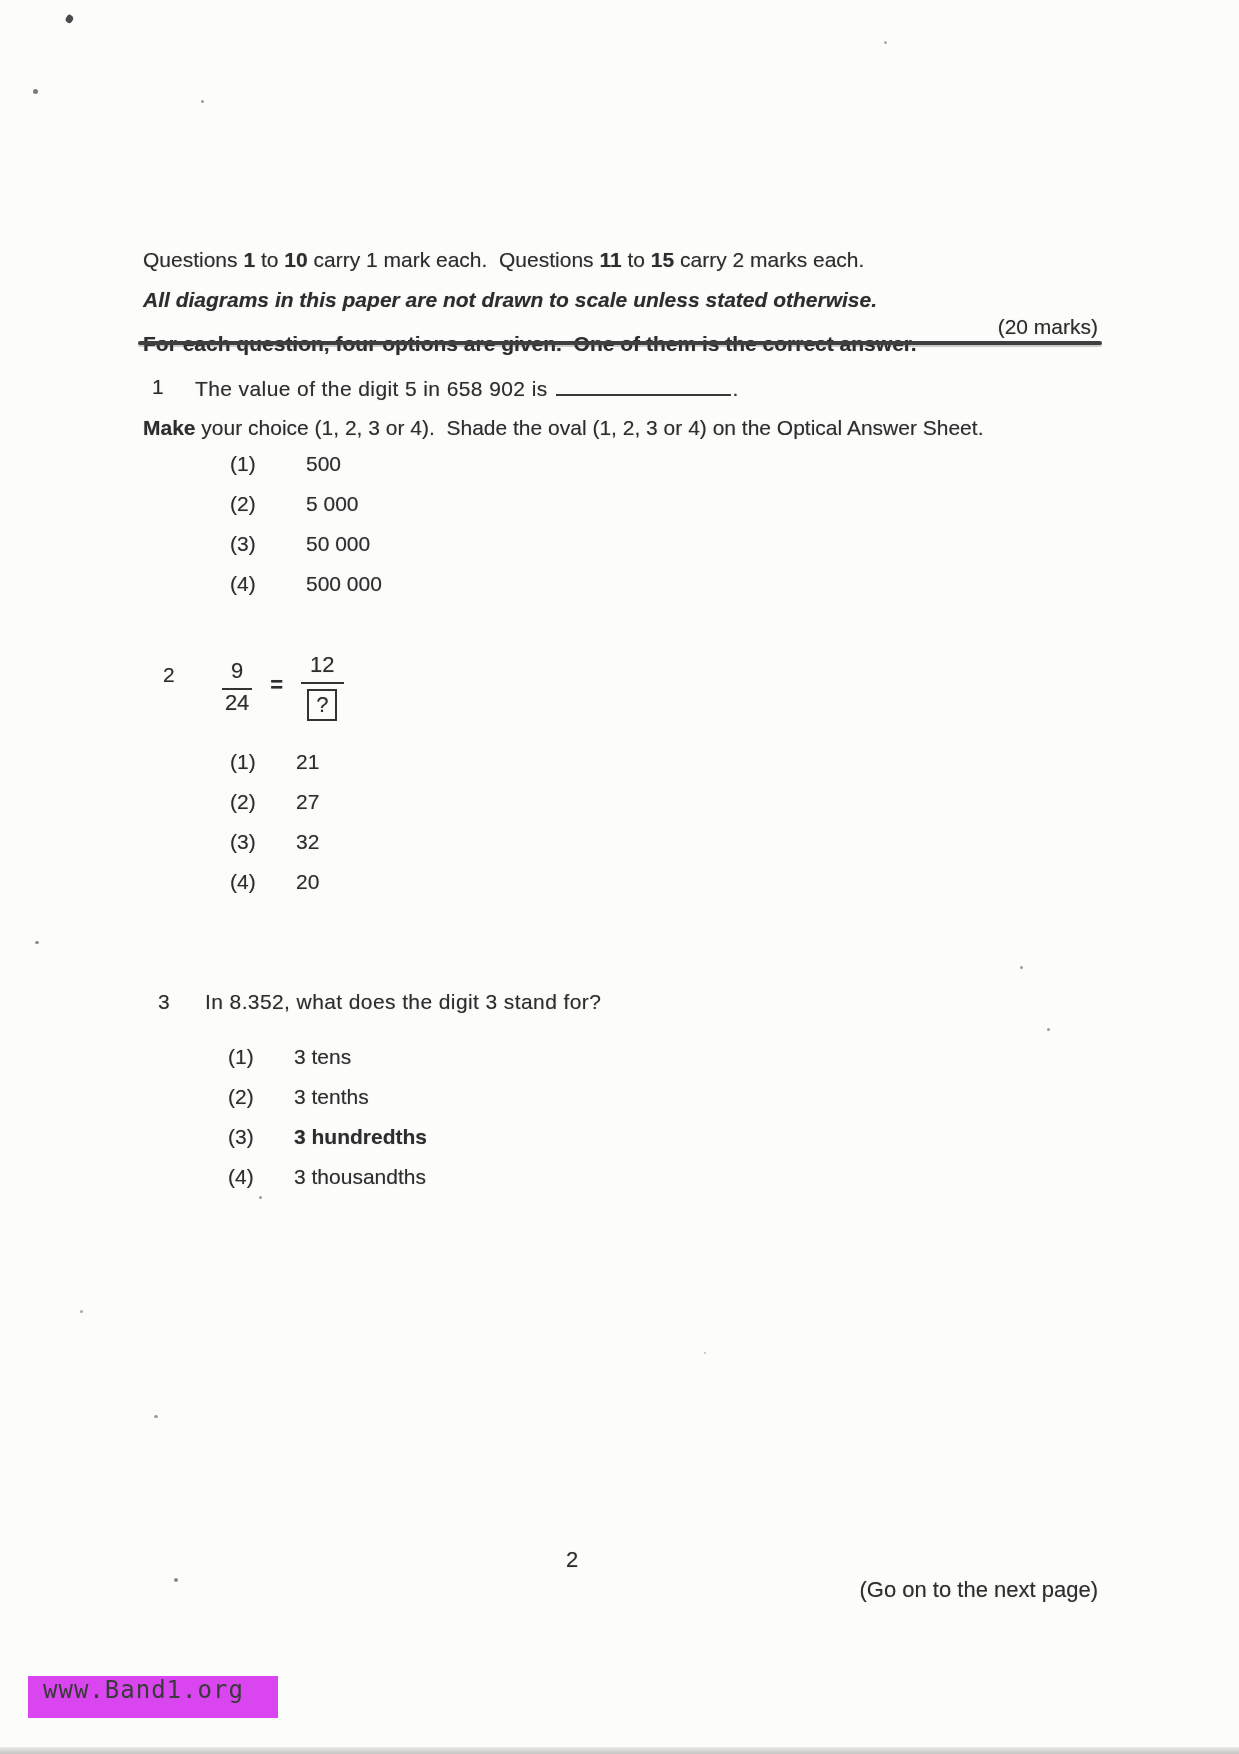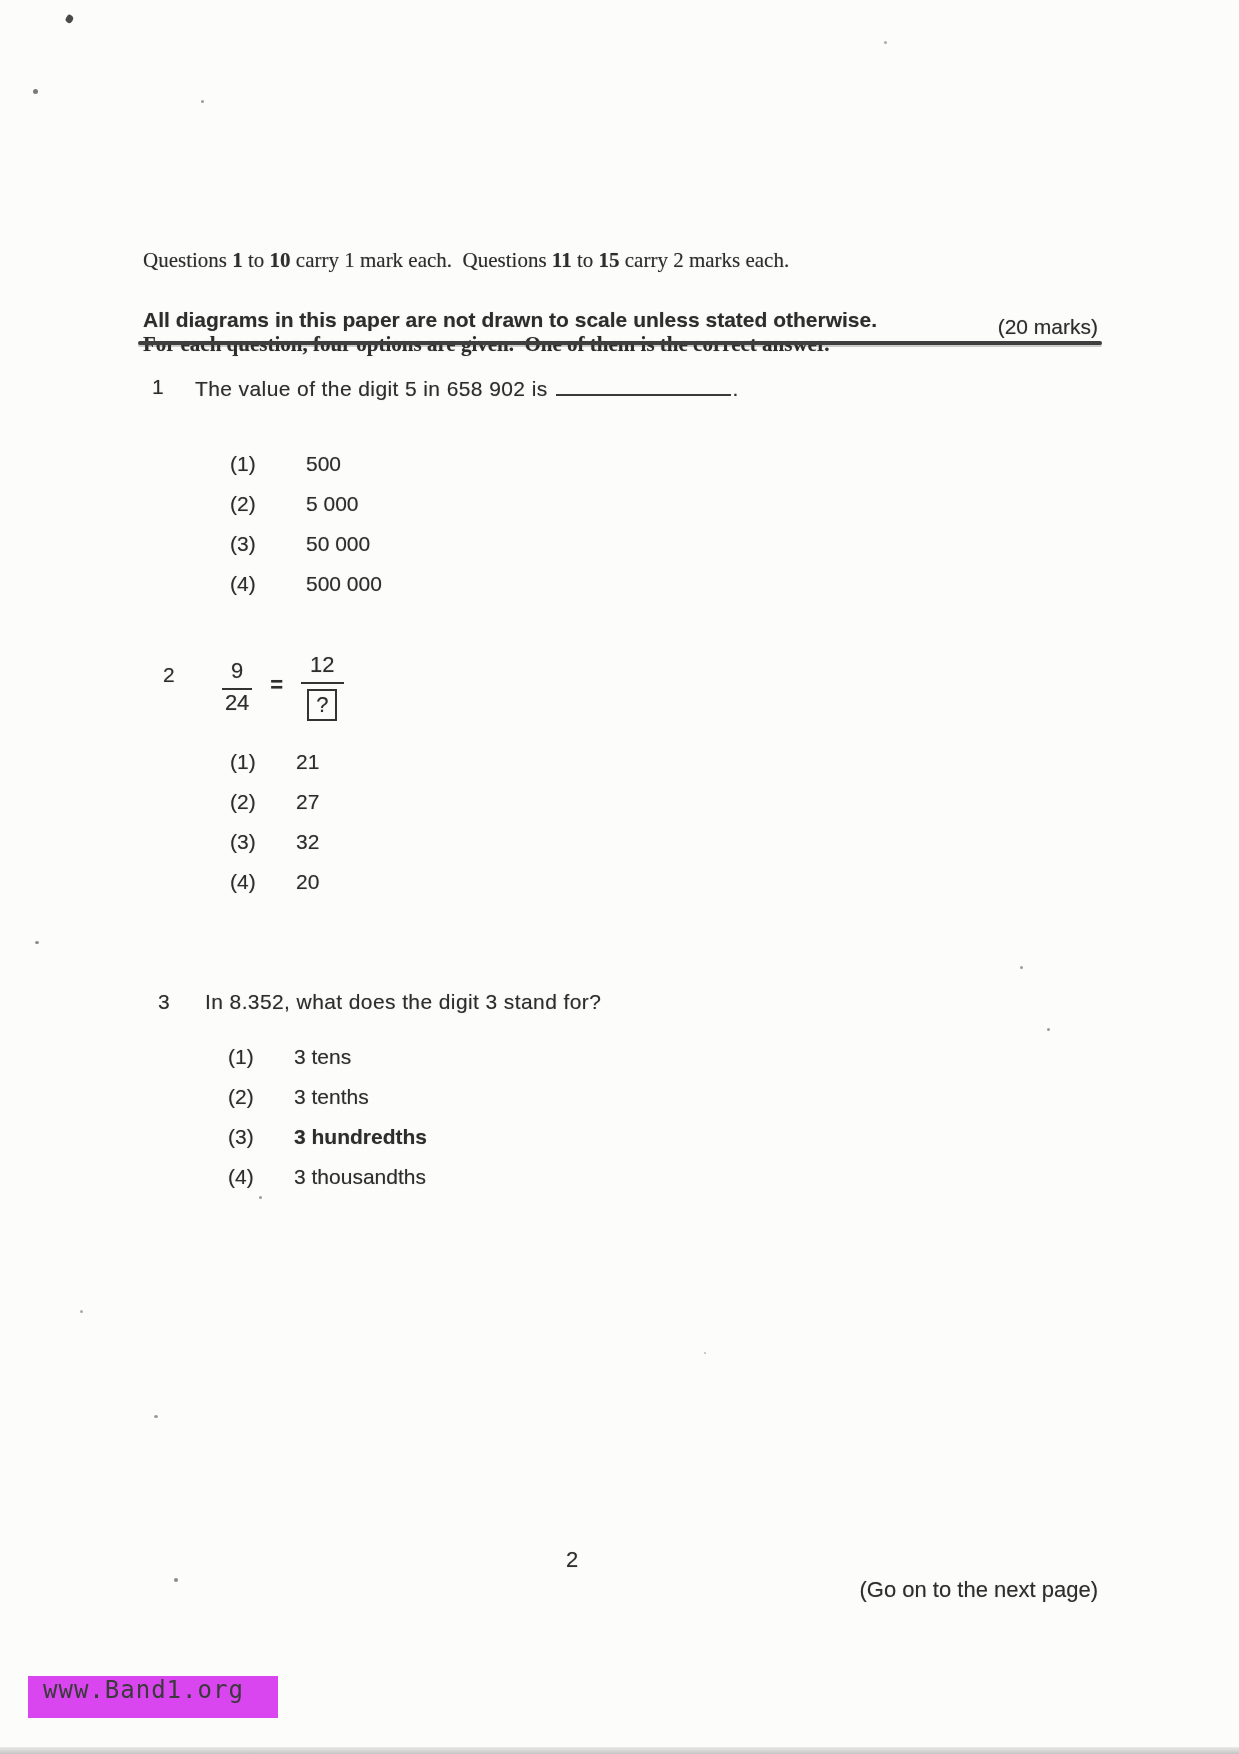--- a/index.html
+++ b/index.html
@@ -10,25 +10,25 @@
     font-family:"Liberation Sans", sans-serif;
     color:#2d2d2d;
     overflow:hidden;
   }
   .scan-text { text-shadow:0 0 1px rgba(70,70,70,0.45); }
   
   .instructions {
     position:absolute; left:143px; top:190px; width:960px;
     font-size:21px; line-height:28px; white-space:pre-wrap;
   }
-  .instr-line { display:block;font-family:Liberation Serif, serif; }
+  .instr-line { display:block; }
   .b { font-weight:bold; }
   .scale-note {
     position:absolute; left:143px; top:288px; width:960px;
-    font-size:21px; font-weight:bold; white-space:pre-wrap;margin-top:20px;
+    font-size:21px; font-weight:bold; font-style:italic; white-space:pre-wrap;
   }
   .marks-line {
     position:absolute; right:141px; top:315px;
     font-size:21px; text-align:right;
   }
   .header-rule {
     position:absolute; left:138px; top:341px; width:964px; height:4px;
     background:#3f3f3f; border-radius:2px;
     box-shadow:0 2px 0 rgba(60,60,60,0.25);
   }
@@ -74,20 +74,21 @@
   }
   
   .speck { position:absolute; border-radius:50%; }
 </style>
 </head>
 <body>
 
 <div class="instructions scan-text">
   <span class="instr-line"><span>Questions </span><span class="b">1</span><span> to </span><span class="b">10</span><span> carry 1 mark each.  Questions </span><span class="b">11</span><span> to </span><span class="b">15</span><span> carry 2 marks each.</span></span>
   <span class="instr-line b">For each question, four options are given.  One of them is the correct answer.</span>
+  <span class="instr-line"><span class="b">Make</span><span> your choice (1, 2, 3 or 4).  Shade the oval (1, 2, 3 or 4) on the Optical Answer Sheet.</span></span>
 </div>
 
 <div class="scale-note scan-text">All diagrams in this paper are not drawn to scale unless stated otherwise.</div>
 
 <div class="marks-line scan-text">(20 marks)</div>
 
 <div class="header-rule"></div>
 
 <div class="q-number scan-text" style="left:152px; top:375px;">1</div>
 <div class="q-text scan-text" style="left:195px; top:375px;"><span>The value of the digit 5 in 658 902 is</span><span class="blank"></span><span>.</span></div>

